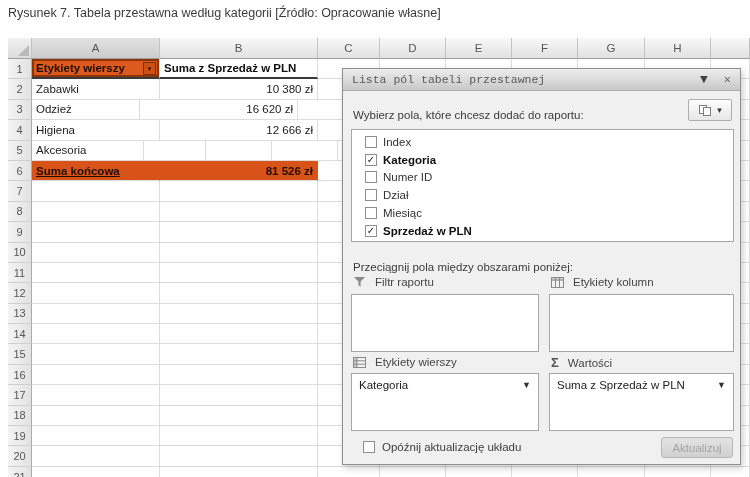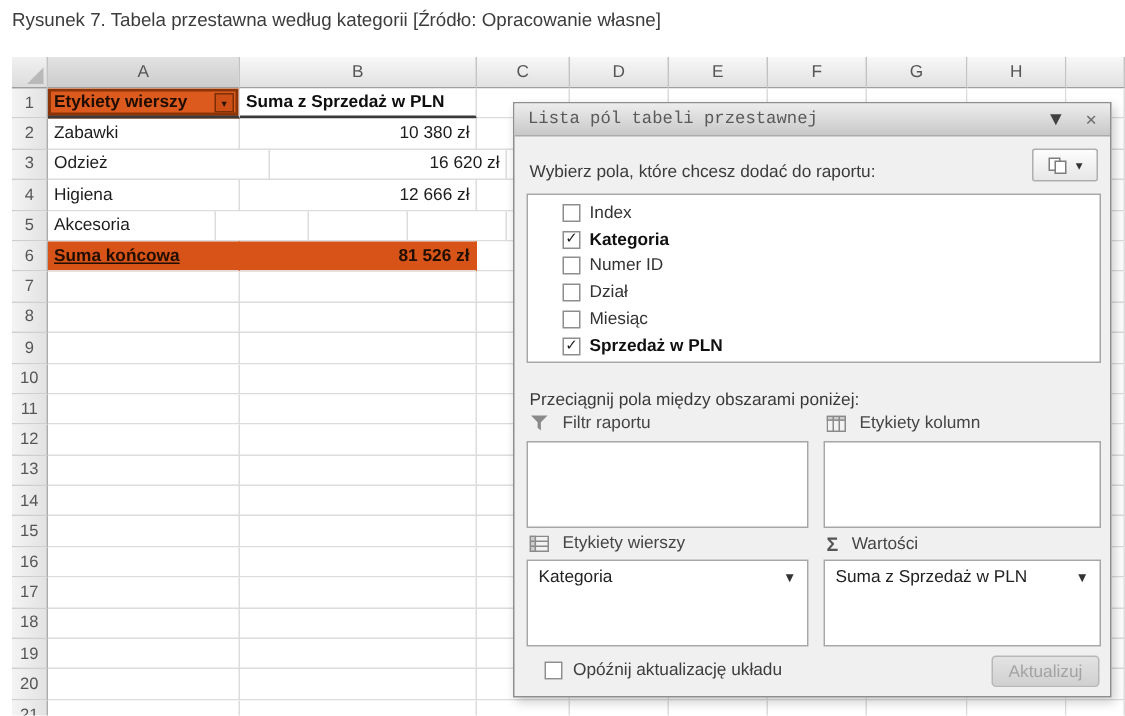--- a/index.html
+++ b/index.html
@@ -48,21 +48,21 @@
       display:flex;align-items:center;padding:0 9px;font-family:Liberation Mono, monospace;}
   .ptitle .t{flex:1;color:#5a5a5a;}
   .pt-caret{color:#414141;font-size:13px;margin-right:16px;line-height:1;}
   .pt-close{color:#6b6b6b;font-size:12px;line-height:1;}
   .choose{position:absolute;left:10px;top:40px;width:300px;color:#3b3b3b;}
   .layoutbtn{position:absolute;right:8px;top:30px;width:44px;height:22px;box-sizing:border-box;
       background:linear-gradient(#fdfdfd,#e7e7e7);border:1px solid #aeaeae;border-radius:2px;
       display:flex;align-items:center;justify-content:center;gap:5px;}
   .layoutbtn .caret{font-size:9px;color:#333;}
   .fieldsbox{position:absolute;left:8px;top:60px;width:383px;height:113px;box-sizing:border-box;
-      background:#fff;border:1px solid #a6a6a6;padding:3px 23px;}
+      background:#fff;border:1px solid #a6a6a6;padding:3px 13px;}
   .frow{display:flex;align-items:center;height:17.8px;gap:6px;}
   .cb{width:12px;height:12px;box-sizing:border-box;background:#fff;border:1px solid #8e8e8e;
       display:flex;align-items:center;justify-content:center;font-size:10px;color:#1c1c1c;line-height:1;flex:0 0 auto;}
   .frow .lbl{color:#333;}
   .frow.bold .lbl{font-weight:bold;color:#101010;}
   .draglbl{position:absolute;left:10px;top:192px;color:#3b3b3b;}
   .arealbl{position:absolute;display:flex;align-items:center;gap:9px;color:#454545;}
   .al-filter{left:10px;top:207px;}
   .al-cols{left:208px;top:207px;}
   .al-rows{left:10px;top:287px;}
@@ -143,21 +143,21 @@
           <div class="cell num" style="width: 158px;">10 380 zł</div>
           <div class="cell" style="width: 62px;"></div>
           <div class="cell" style="width: 66px;"></div>
           <div class="cell" style="width: 66px;"></div>
           <div class="cell" style="width: 66px;"></div>
           <div class="cell" style="width: 67px;"></div>
           <div class="cell" style="width: 66px;"></div>
           <div class="cell" style="flex: 1 1 0%;"></div>
         </div>
         <div class="grow">
-          <div class="cell" style="width: 148px;">Odzież</div>
+          <div class="cell" style="width: 108px;">Odzież</div>
           <div class="cell num" style="width: 158px;">16 620 zł</div>
           <div class="cell" style="width: 62px;"></div>
           <div class="cell" style="width: 66px;"></div>
           <div class="cell" style="width: 66px;"></div>
           <div class="cell" style="width: 66px;"></div>
           <div class="cell" style="width: 67px;"></div>
           <div class="cell" style="width: 66px;"></div>
           <div class="cell" style="flex: 1 1 0%;"></div>
         </div>
         <div class="grow">

